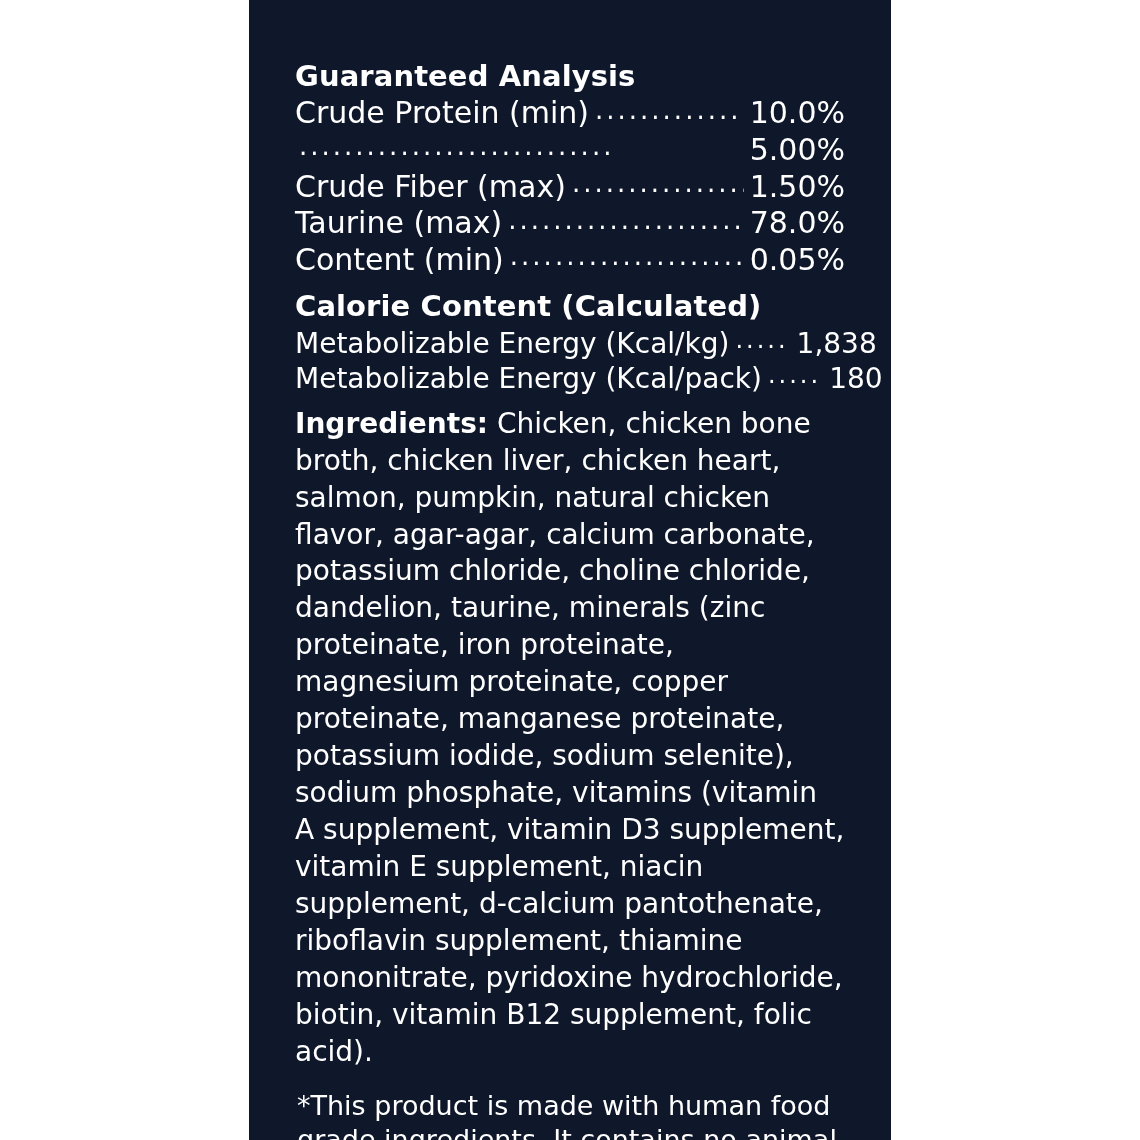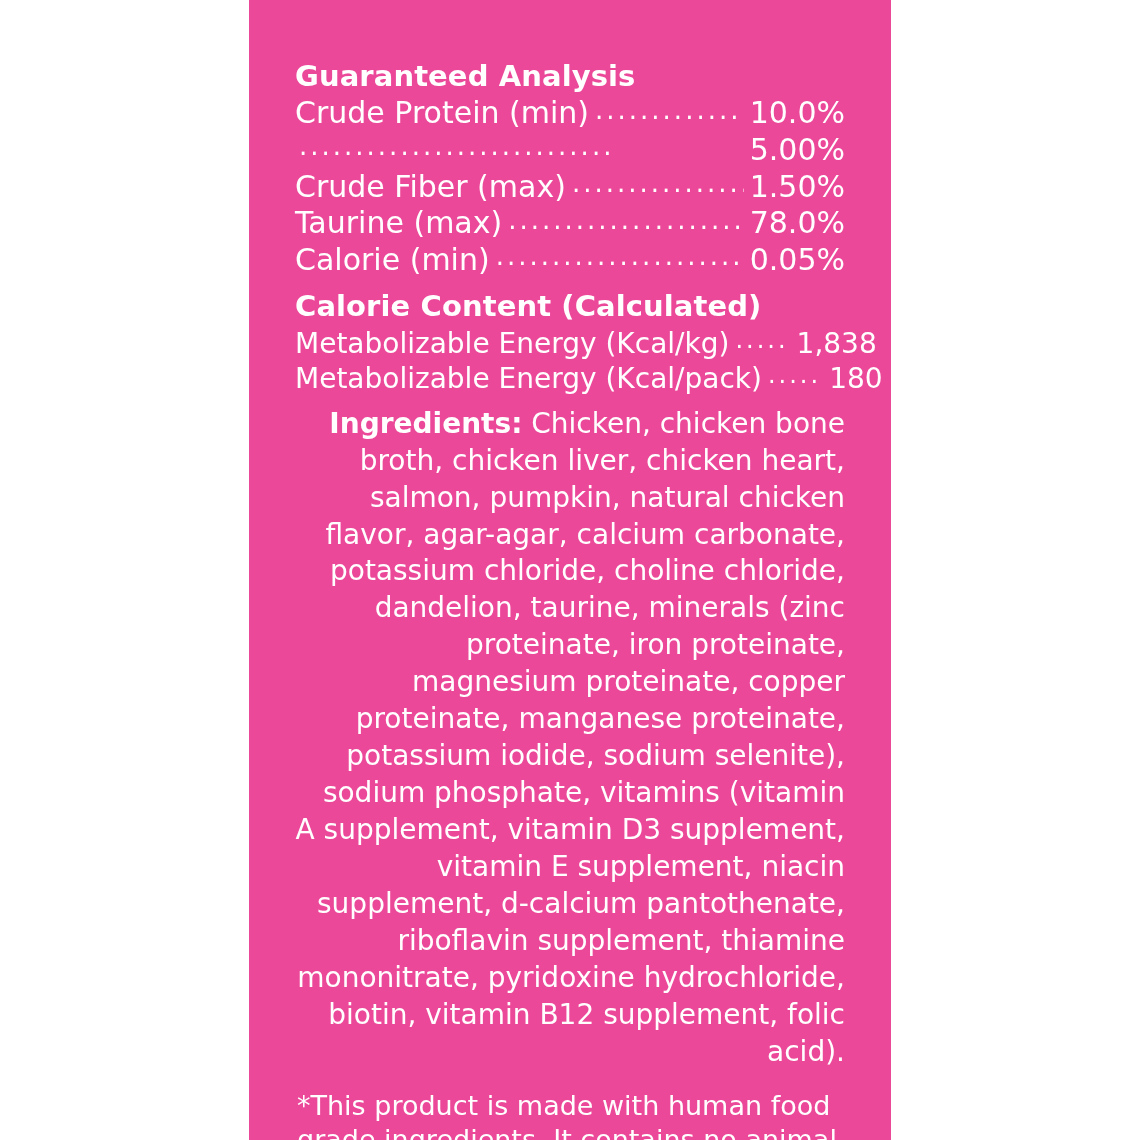--- a/index.html
+++ b/index.html
@@ -18,21 +18,21 @@
     width: 1140px;
     height: 1140px;
     background: #ffffff;
   }
   .panel {
     position: absolute;
     left: 249px;
     top: 0;
     width: 642px;
     height: 1140px;
-    background: #ec4899;
+    background: #0f172a;
     color: #ffffff;
     box-sizing: border-box;
     padding: 60px 46px 10px 44px;
   }
   .block {
     margin: 0;
   }
   .heading {
     font-weight: bold;
     font-size: 29px;
@@ -94,21 +94,21 @@
   }
   .cal-value {
     flex: 0 0 auto;
   }
   
   .ingredients {
     font-size: 28px;
     line-height: 1.32;
     margin: 6px 0 0 0;
     padding-left: 2px;
-    text-align: right;
+    text-align: left;
   }
   .ingredients .ing-head {
     font-weight: bold;
   }
   
   .footnote {
     font-size: 27px;
     line-height: 1.28;
     margin: 18px 0 0 0;
     padding-left: 4px;
@@ -141,21 +141,21 @@
           <span class="ga-value">1.50%</span>
         </div>
 
         <div class="ga-row">
           <span class="ga-label">Taurine (max)</span>
           <span class="ga-dots">...............................</span>
           <span class="ga-value">78.0%</span>
         </div>
 
         <div class="ga-row">
-          <span class="ga-label">Calorie (min)</span>
+          <span class="ga-label">Content (min)</span>
           <span class="ga-dots">.................................</span>
           <span class="ga-value">0.05%</span>
         </div>
 
       </div>
     </div>
 
     <div class="block">
       <div class="heading">Calorie Content (Calculated)</div>
       <div class="cal-rows">

